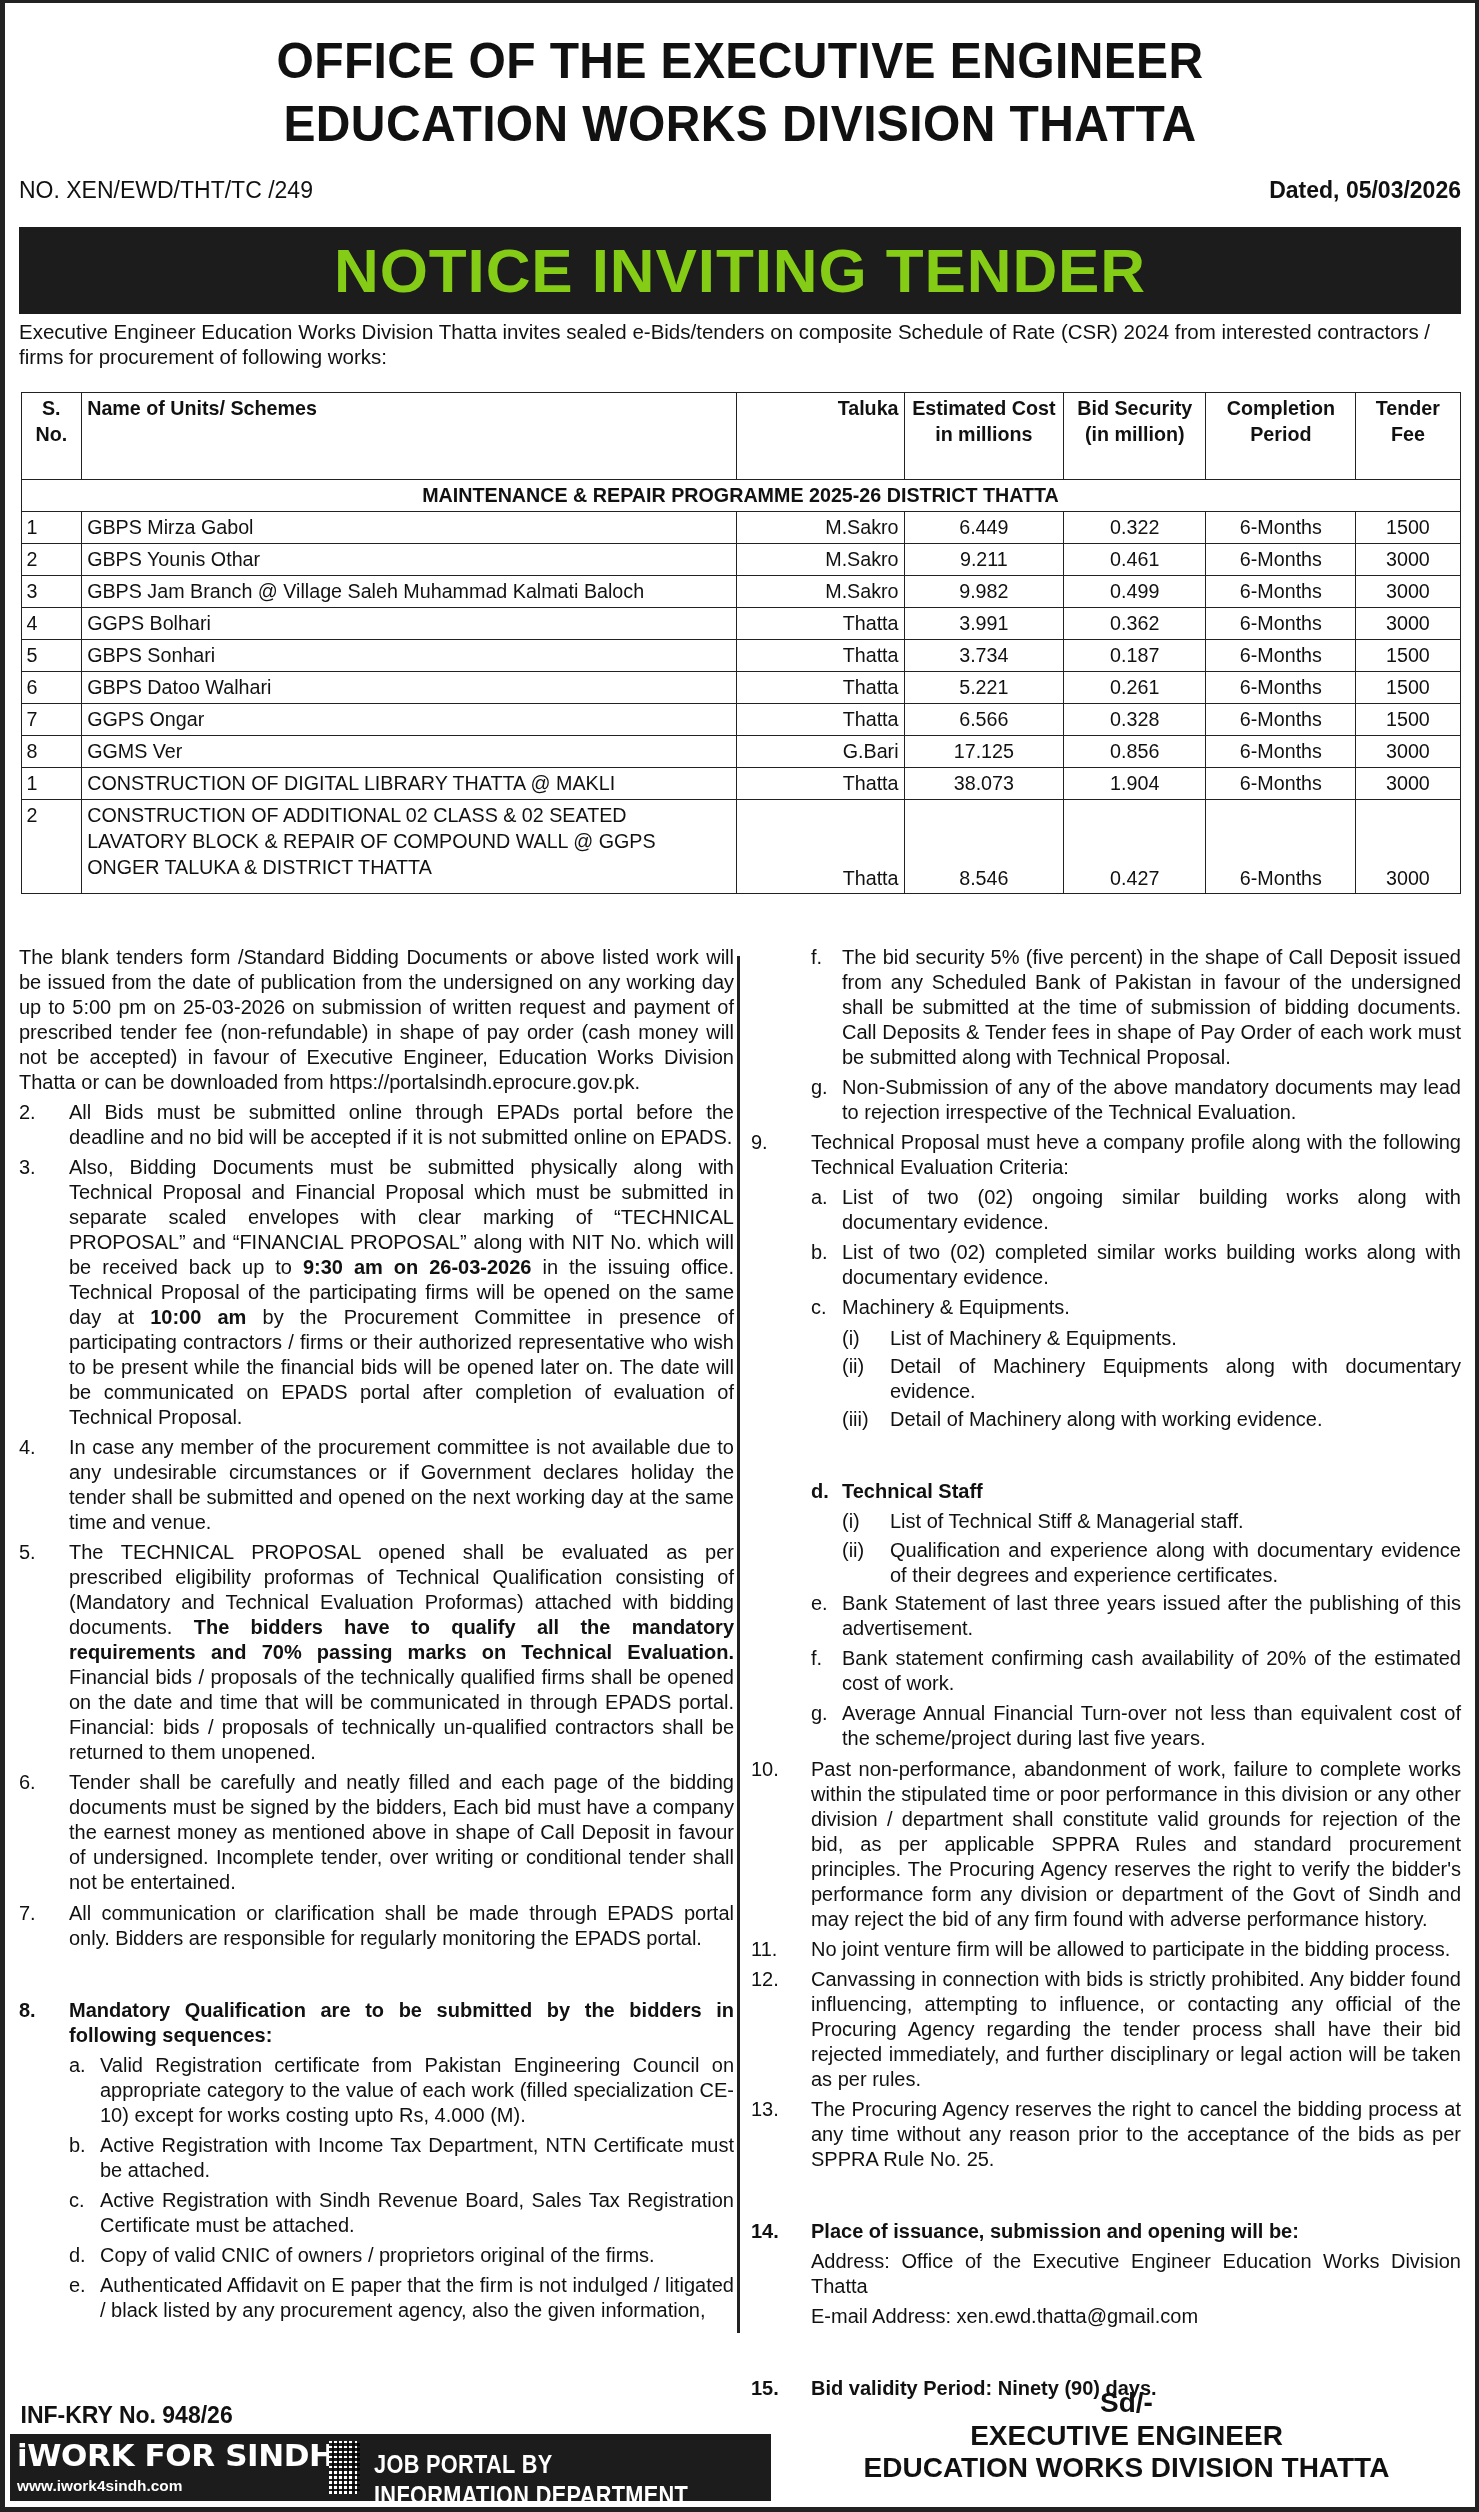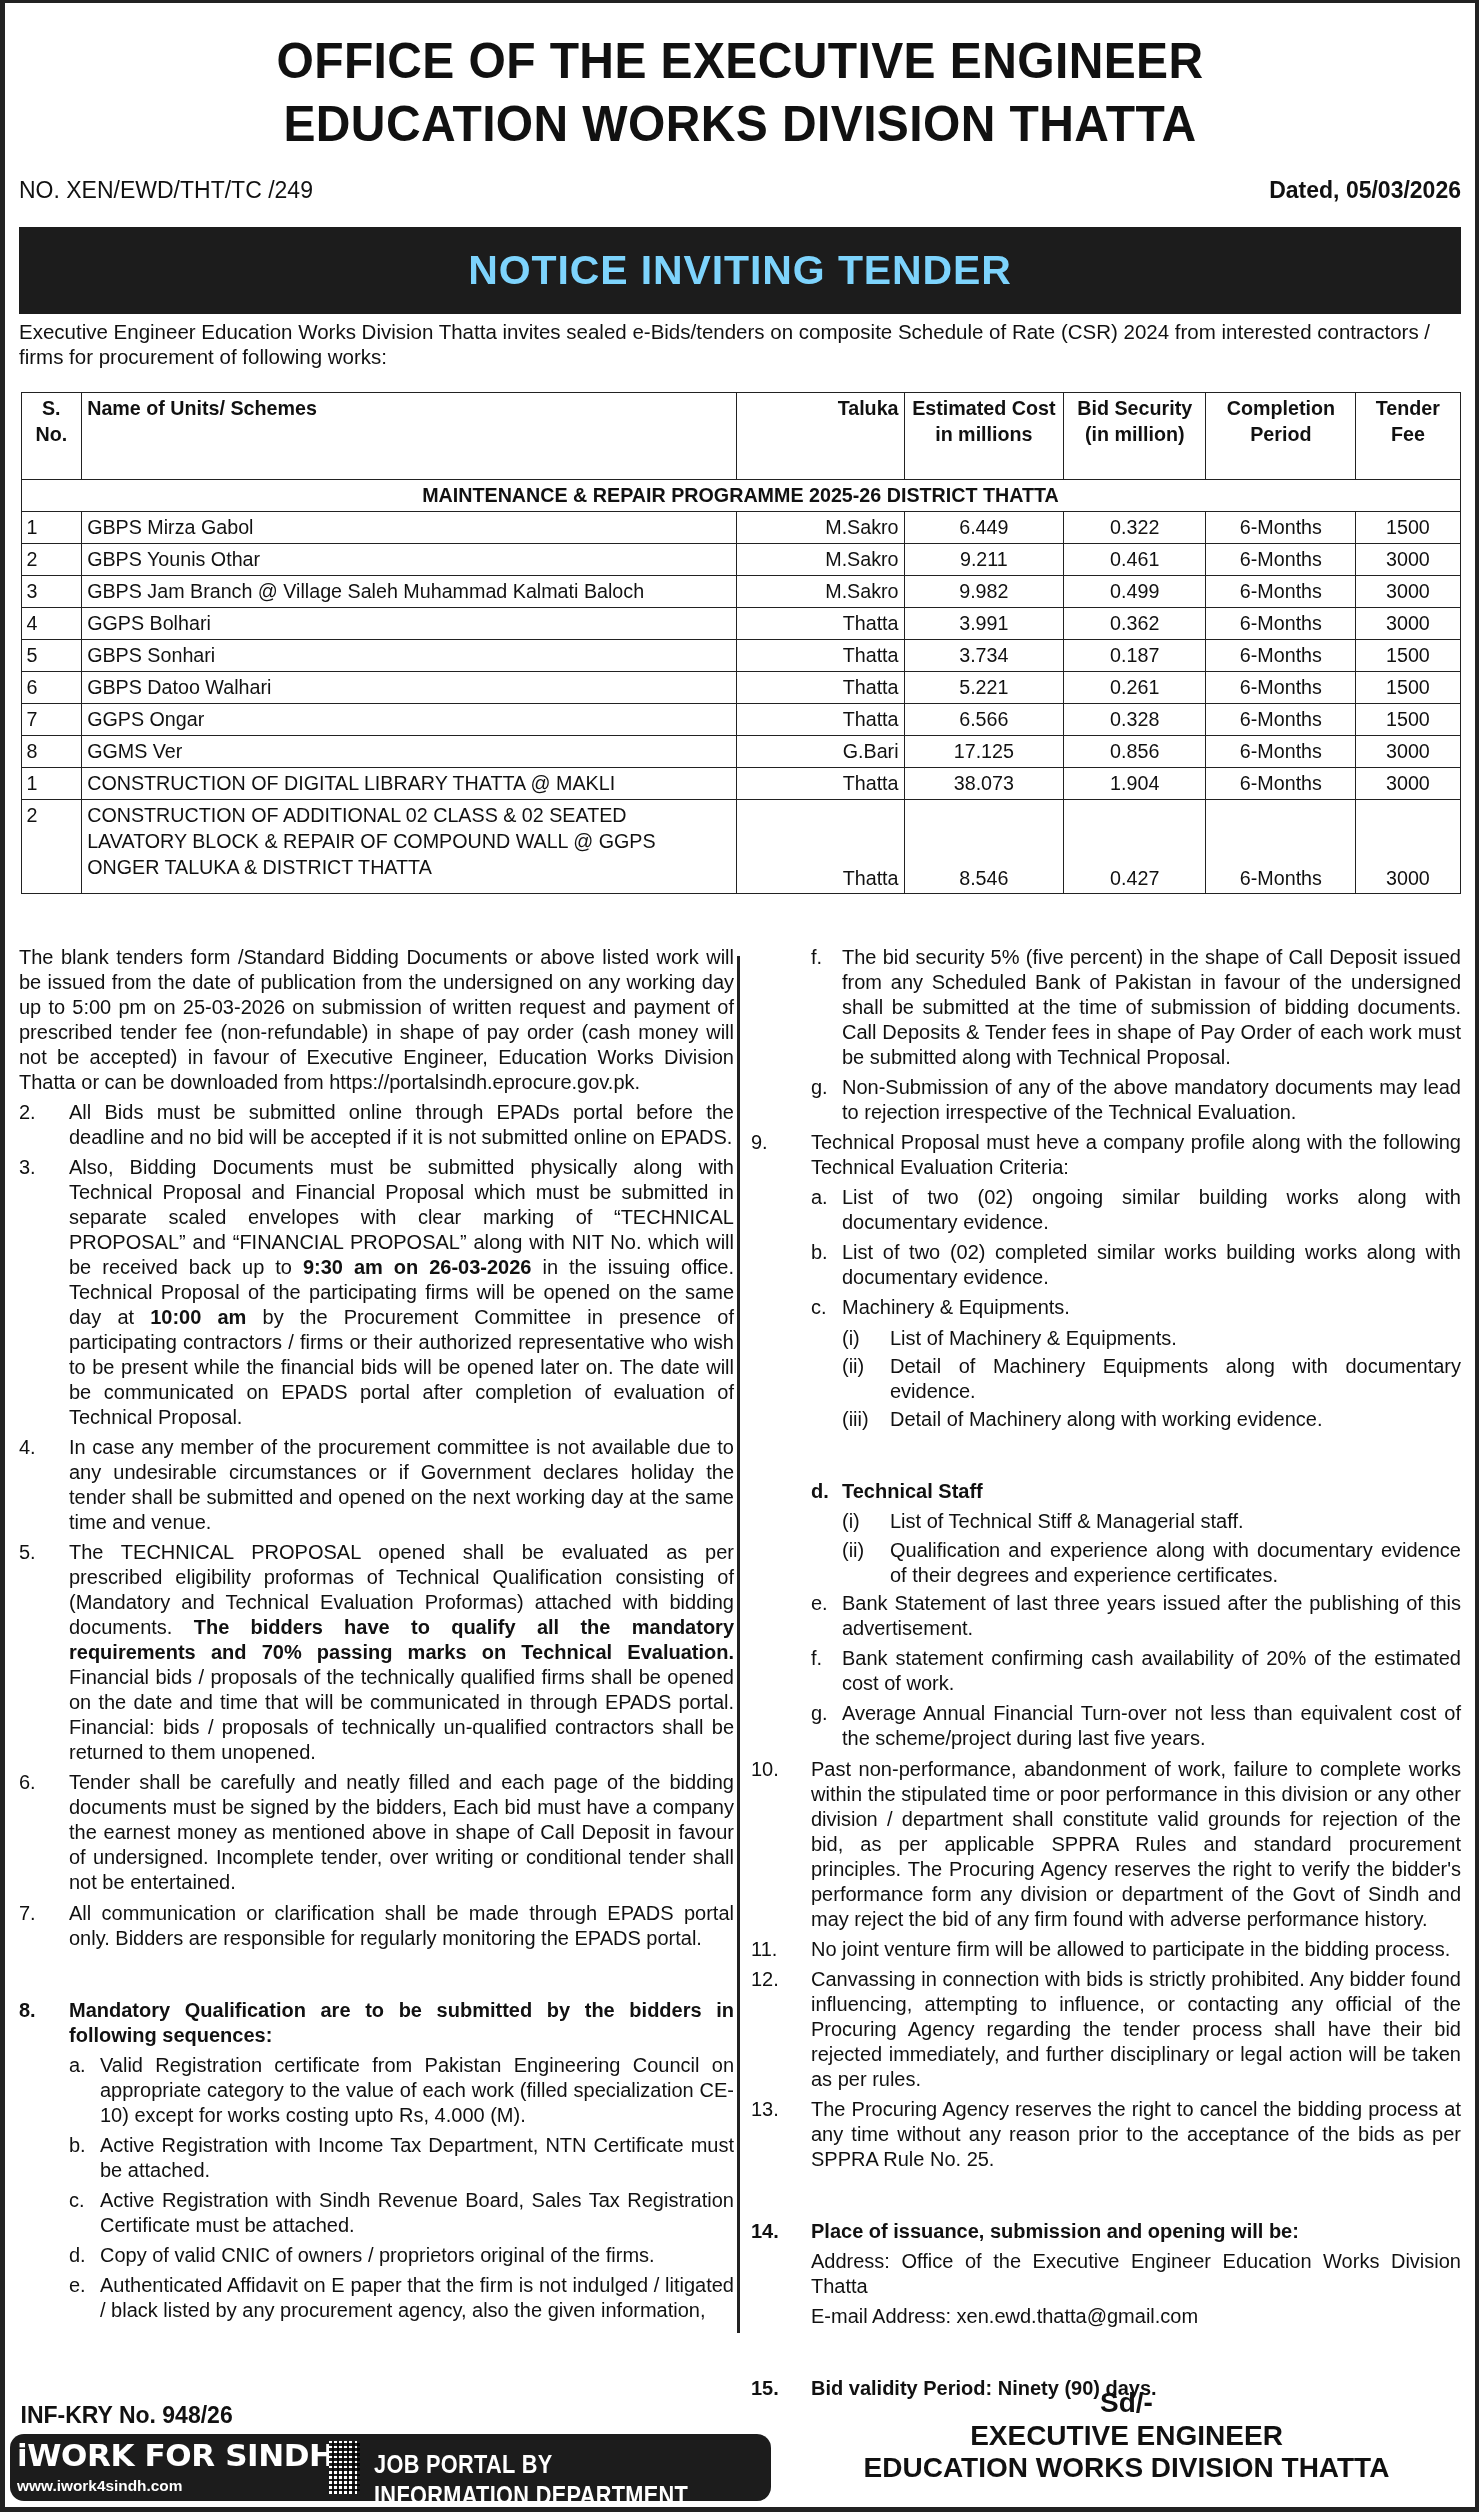--- a/index.html
+++ b/index.html
@@ -4,21 +4,21 @@
 <style>
   * { box-sizing: border-box; margin: 0; padding: 0; }
   html, body { width: 1480px; height: 2512px; background: #ffffff; }
   body { font-family: "Liberation Sans", sans-serif; color: #111; position: relative; overflow: hidden; }
   .frame { position: absolute; left: 0; top: 0; width: 1480px; height: 2512px; border: 5.1px solid #222; border-top-width: 3.4px; border-bottom-width: 5.1px; }
   .title { position: absolute; left: 0; width: 1480px; text-align: center; font-weight: bold; font-size: 50px; line-height: 60px; letter-spacing: 0.4px; transform: scaleX(0.96); }
   .t1 { top: 31px; }
   .t2 { top: 94px; }
   .ref { position: absolute; top: 177px; left: 19px; font-size: 23px; font-weight: normal; }
   .dated { position: absolute; top: 177px; right: 19px; font-size: 23px; font-weight: bold; }
-  .banner { position: absolute; top: 227px; left: 19px; width: 1442px; height: 87px; background: #1c1c1c; color: #7dd3fc; text-align: center; font-weight: bold; font-size: 41px; line-height: 87px; letter-spacing: 0.9px; }
+  .banner { position: absolute; top: 227px; left: 19px; width: 1442px; height: 87px; background: #1c1c1c; color: #84cc16; text-align: center; font-weight: bold; font-size: 62px; line-height: 87px; letter-spacing: 0.9px; }
   .intro { position: absolute; top: 319px; left: 19px; width: 1446px; font-size: 20.5px; line-height: 25px; }
   table.tender { position: absolute; top: 392px; left: 20.5px; width: 1440px; border-collapse: collapse; font-size: 19.7px; }
   table.tender th, table.tender td { border: 1.7px solid #222; padding: 1.7px 5.1px; line-height: 26px; vertical-align: top; }
   table.tender th { font-weight: bold; text-align: center; height: 87px; }
   table.tender th.name { text-align: left; }
   table.tender td { height: 32px; }
   table.tender td.c { text-align: center; }
   table.tender td.r { text-align: right; }
   table.tender td.section { text-align: center; font-weight: bold; height: 32px; }
   table.tender tr.tall td { height: 94px; vertical-align: bottom; }
@@ -35,21 +35,21 @@
   .sub .lbl { width: 31px; flex: 0 0 31px; }
   .subsub { display: flex; margin-bottom: 3.4px; margin-left: 80px; }
   .subsub .lbl { width: 48px; flex: 0 0 48px; }
   .colR .sub { margin-left: 60px; }
   .colR .subsub { margin-left: 91px; }
   .colR .num { width: 60px; flex: 0 0 60px; }
   .cont { margin-left: 91px; margin-bottom: 5.1px; }
   b, .bold { font-weight: bold; margin-top: 47px; }
   .plain { margin-bottom: 3.4px; }
   .infkry { position: absolute; top: 2402px; left: 20.5px; font-size: 23px; font-weight: bold; }
-  .footbar { position: absolute; top: 2434px; left: 10.3px; width: 761px; height: 67px; background: #1c1c1c; color: #fff; border-radius: 14px; }
+  .footbar { position: absolute; top: 2434px; left: 10.3px; width: 761px; height: 67px; background: #1c1c1c; color: #fff; }
   .logo { position: absolute; left: 6.8px; top: 3.4px; font-family: "DejaVu Sans", sans-serif; font-weight: bold; font-size: 31px; letter-spacing: -0.4px; }
   .logo-url { position: absolute; left: 6.8px; top: 43px; font-size: 15.4px; font-weight: bold; }
   .qr { position: absolute; left: 319px; top: 6.8px; width: 31px; height: 53px; background:
       repeating-linear-gradient(90deg, #fff 0 2.6px, #1c1c1c 2.6px 5.1px),
       repeating-linear-gradient(0deg, #fff 0 2.6px, #1c1c1c 2.6px 5.1px); background-blend-mode: multiply; }
   .portal { position: absolute; left: 364px; top: 15.4px; font-size: 26.5px; font-weight: bold; transform: scaleX(0.82); transform-origin: left; letter-spacing: 0.4px; }
   .sign { position: absolute; left: 780px; top: 2387px; width: 693px; text-align: center; font-weight: bold; font-size: 28px; line-height: 32.5px; }
 </style>
 </head>
 <body>

